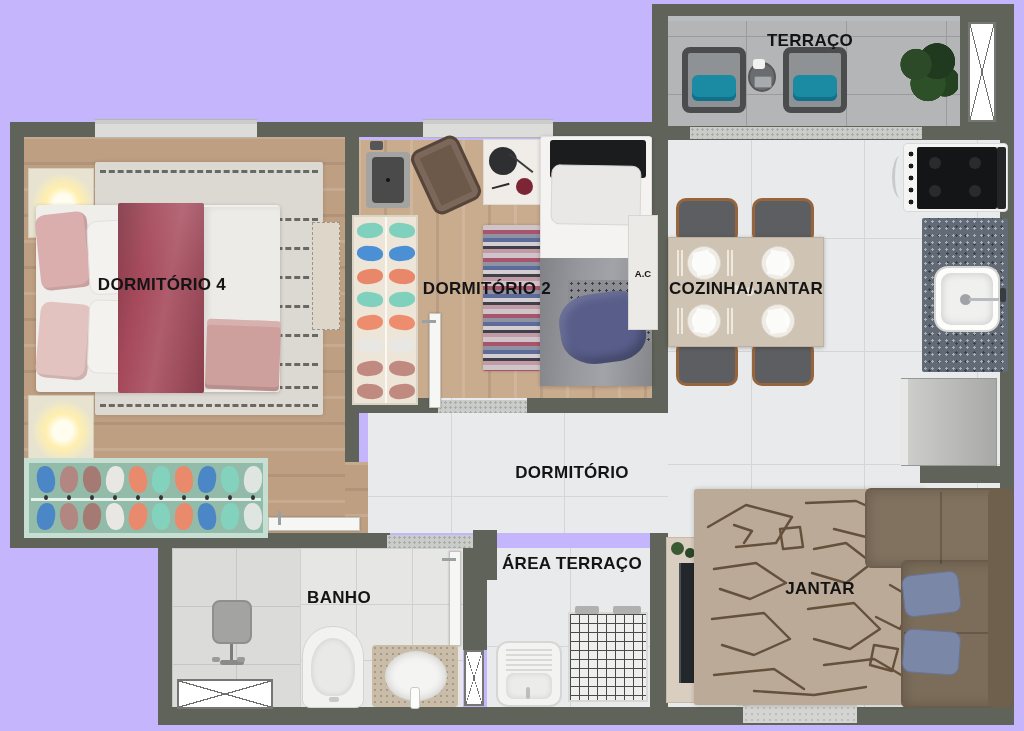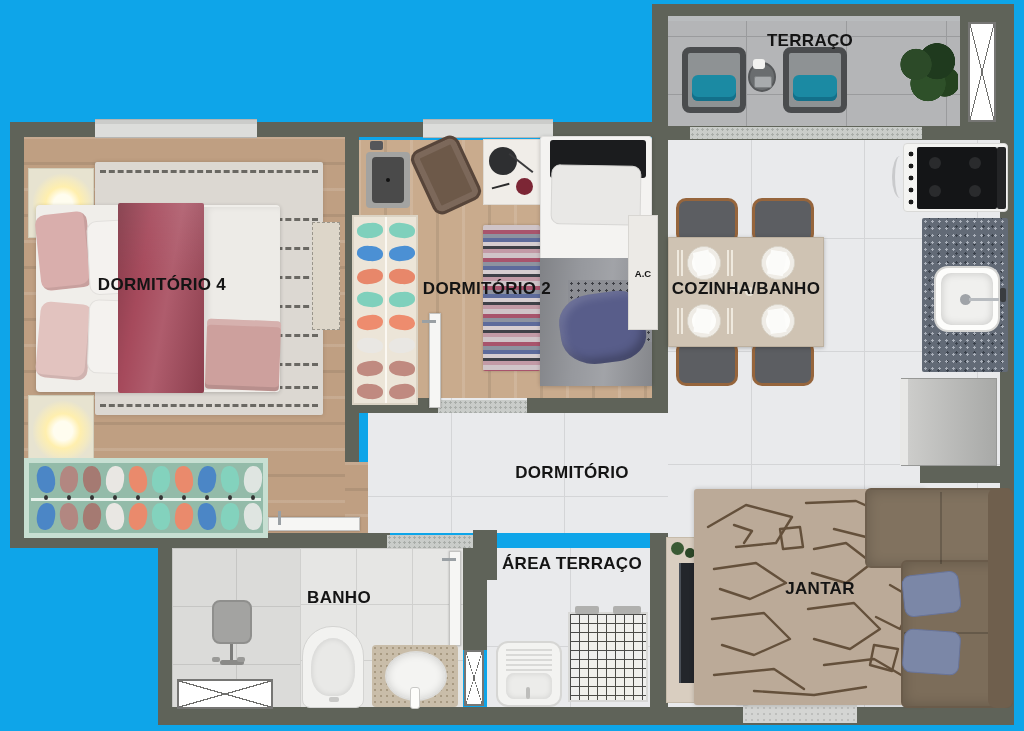--- a/index.html
+++ b/index.html
@@ -1,16 +1,16 @@
 <!DOCTYPE html>
 <html><head>
 <meta charset="utf-8">
 <style>
   html,body{margin:0;padding:0;background:#ffffff;}
-  #plan{position:relative;width:1024px;height:731px;background:#0ea5e9;overflow:hidden;
+  #plan{position:relative;width:1024px;height:731px;background:#c4b5fd;overflow:hidden;
         font-family:"Liberation Sans",sans-serif;text-align:right;}
   #plan *{position:absolute;box-sizing:border-box;}
   .wall{background:#5f6359;}
   .wood1{background-color:#bf9f82;background-image:repeating-linear-gradient(180deg,rgba(255,255,255,.12) 0 3px,transparent 3px 26px,rgba(0,0,0,.08) 26px 29px,transparent 29px 52px);}
   .wood2{background-color:#c9ab8d;background-image:repeating-linear-gradient(90deg,rgba(255,255,255,.12) 0 3px,transparent 3px 26px,rgba(0,0,0,.08) 26px 29px,transparent 29px 52px);}
   .tile-lg{background-color:#e9eaec;background-image:linear-gradient(#d4d5d7 1px,transparent 1px),linear-gradient(90deg,#d4d5d7 1px,transparent 1px);background-size:113px 113px;background-position:-30px -15px;}
   .tile-sm{background-color:#e6e6e4;background-image:linear-gradient(#d0d0ce 1px,transparent 1px),linear-gradient(90deg,#d0d0ce 1px,transparent 1px);background-size:56px 56px;}
   .tile-sh{background-color:#dbdbd9;background-image:linear-gradient(#c6c6c4 1px,transparent 1px),linear-gradient(90deg,#c6c6c4 1px,transparent 1px);background-size:64px 58px;}
   .tile-terr{background-color:#b4b5b7;background-image:linear-gradient(#9a9b9d 1px,transparent 1px),linear-gradient(90deg,#9a9b9d 1px,transparent 1px);background-size:100px 58px;background-position:-22px -40px;}
   .winstrip{background:#dcdddb;border-top:1px solid #b5b6b4;border-bottom:1px solid #b5b6b4;box-shadow:inset 0 4px 0 #cbccca;}
@@ -328,20 +328,20 @@
     <div style="left:8px;top:30px;width:46px;height:26px;background:#ececea;border-radius:8px;box-shadow:inset 0 0 6px rgba(0,0,0,.12);"></div>
     <div style="left:28px;top:44px;width:4px;height:12px;background:#bdbdbb;border-radius:2px;"></div>
   </div>
   <div class="grid-rack" style="left:568px;top:612px;width:80px;height:90px;"></div>
   <div style="left:575px;top:606px;width:24px;height:8px;background:#b0b0ae;border-radius:2px;"></div>
   <div style="left:613px;top:606px;width:28px;height:8px;background:#b0b0ae;border-radius:2px;"></div>
 
   <div class="label" style="left:810px;top:41px;">TERRAÇO</div>
   <div class="label" style="left:162px;top:285px;">DORMITÓRIO 4</div>
   <div class="label" style="left:487px;top:289px;">DORMITÓRIO 2</div>
-  <div class="label" style="left:746px;top:289px;">COZINHA/BANHO</div>
+  <div class="label" style="left:746px;top:289px;">COZINHA/JANTAR</div>
   <div class="label" style="left:572px;top:473px;">DORMITÓRIO</div>
   <div class="label" style="left:572px;top:564px;">ÁREA TERRAÇO</div>
   <div class="label" style="left:339px;top:598px;">BANHO</div>
   <div class="label" style="left:820px;top:589px;">JANTAR</div>
   <div class="label small" style="left:643px;top:273px;">A.C</div>
 
 </div>
 
 </body></html>

